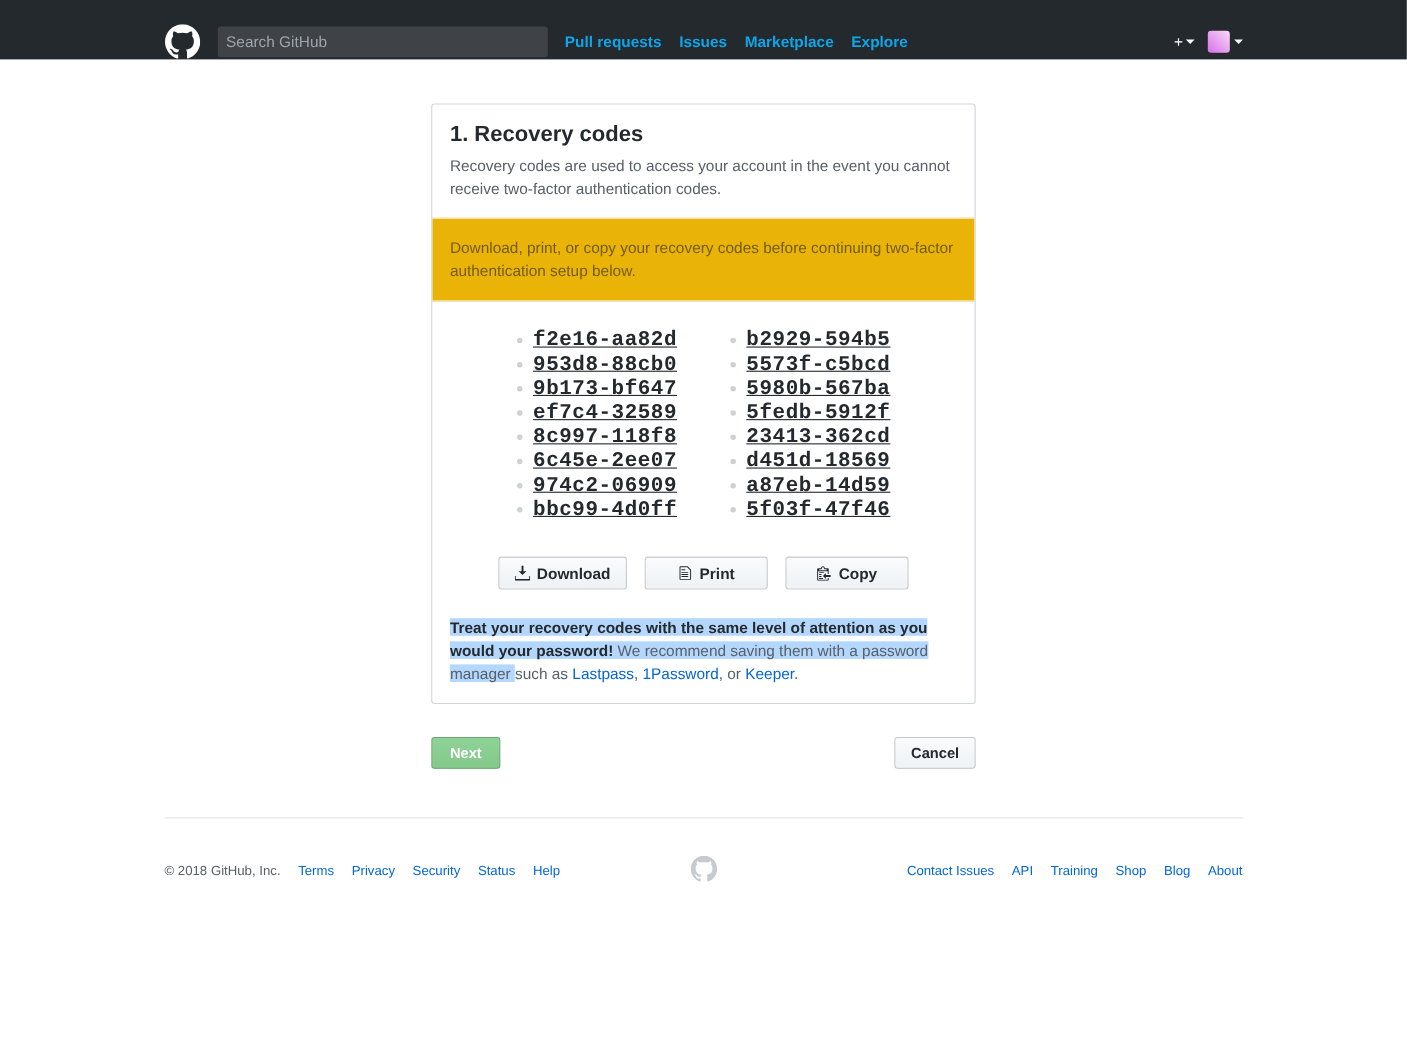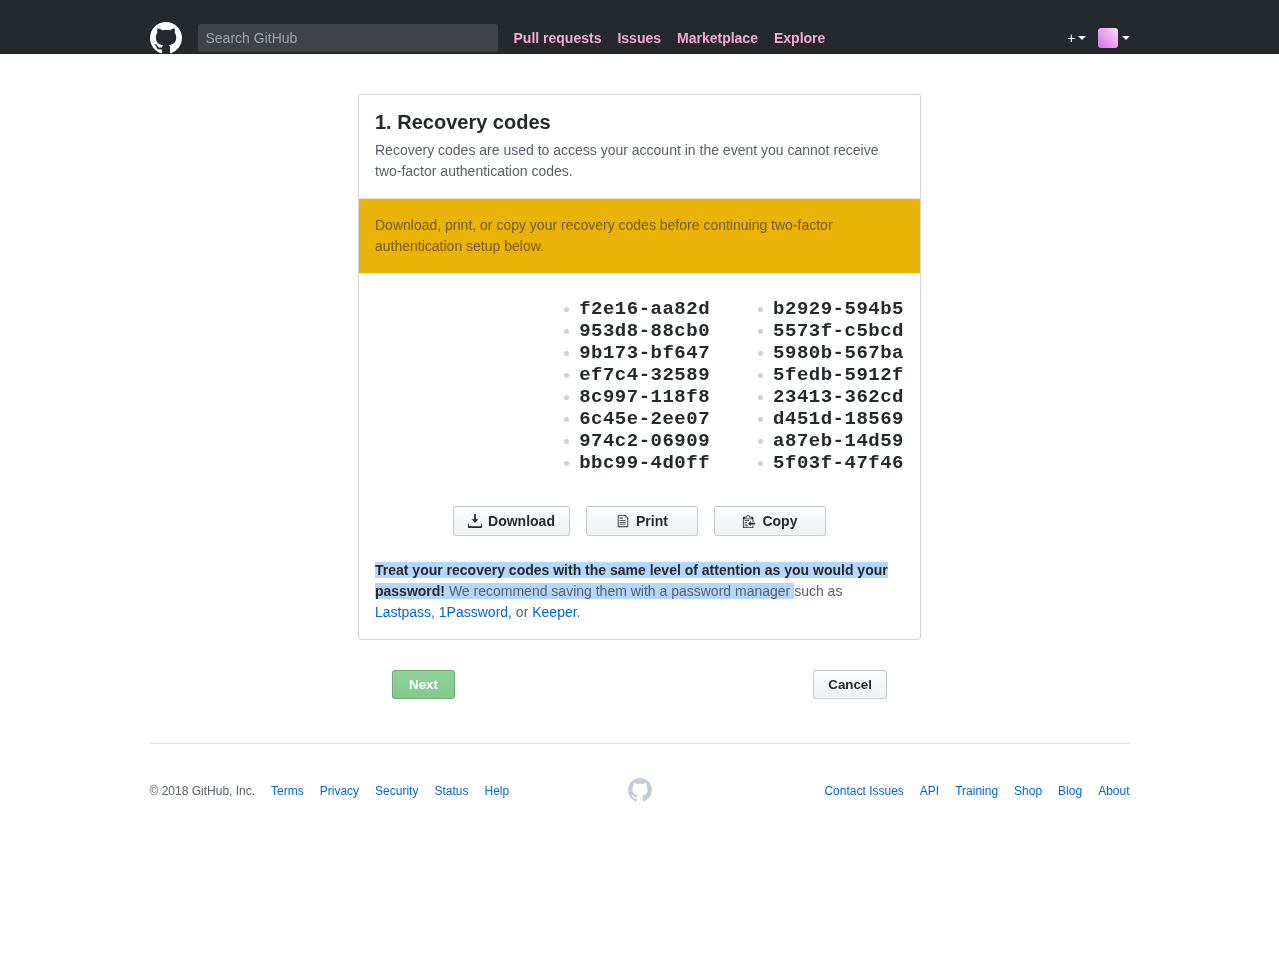--- a/index.html
+++ b/index.html
@@ -36,39 +36,39 @@
     border-radius: 3px;
     height: 28px;
     width: 300px;
     padding: 0 8px;
     color: #fff;
     font-size: 14px;
     margin-right: 16px;
   }
   .search-input::placeholder { color: #9da5ab; }
   .nav-links { display: flex; gap: 16px; }
-  .nav-links a { color: #f9a8d4; text-decoration: none; font-weight: 600; font-size: 14px; }
+  .nav-links a { color: #0ea5e9; text-decoration: none; font-weight: 600; font-size: 14px; }
   .header-spacer { flex: 1; }
   .header-right { display: flex; align-items: center; gap: 12px; }
   .plus-dropdown { color: #fff; display: flex; align-items: center; gap: 2px; font-size: 14px; }
   .avatar {
     width: 20px;
     height: 20px;
     border-radius: 3px;
     background: linear-gradient(45deg,#d86eea,#e8a5f0,#fbdcf4);
   }
   .caret {
     width: 0; height: 0;
     border-left: 4px solid transparent;
     border-right: 4px solid transparent;
     border-top: 4px solid #fff;
   }
   
   .container {
-    width: 563px;
+    width: 495px;
     margin: 40px auto 4px auto;
   }
   .box {
     border: 1px solid #d1d5da;
     border-radius: 3px;
     overflow: hidden;
   }
   .box-header {
     padding: 16px;
   }
@@ -85,21 +85,22 @@
     background: #eab308;
     border-top: 1px solid #eee8c8;
     border-bottom: 1px solid #eee8c8;
     padding: 16px;
     color: #735c0f;
     line-height: 1.5;
   }
   .codes-wrap {
     padding: 24px 16px 32px 16px;
     display: flex;
-    justify-content: flex-end;
+    justify-content: center;
+    text-decoration: underline;
   }
   .codes-grid {
     display: grid;
     grid-template-columns: 1fr 1fr;
     column-gap: 48px;
     row-gap: 6px;
   }
   .code-item {
     display: flex;
     align-items: center;

